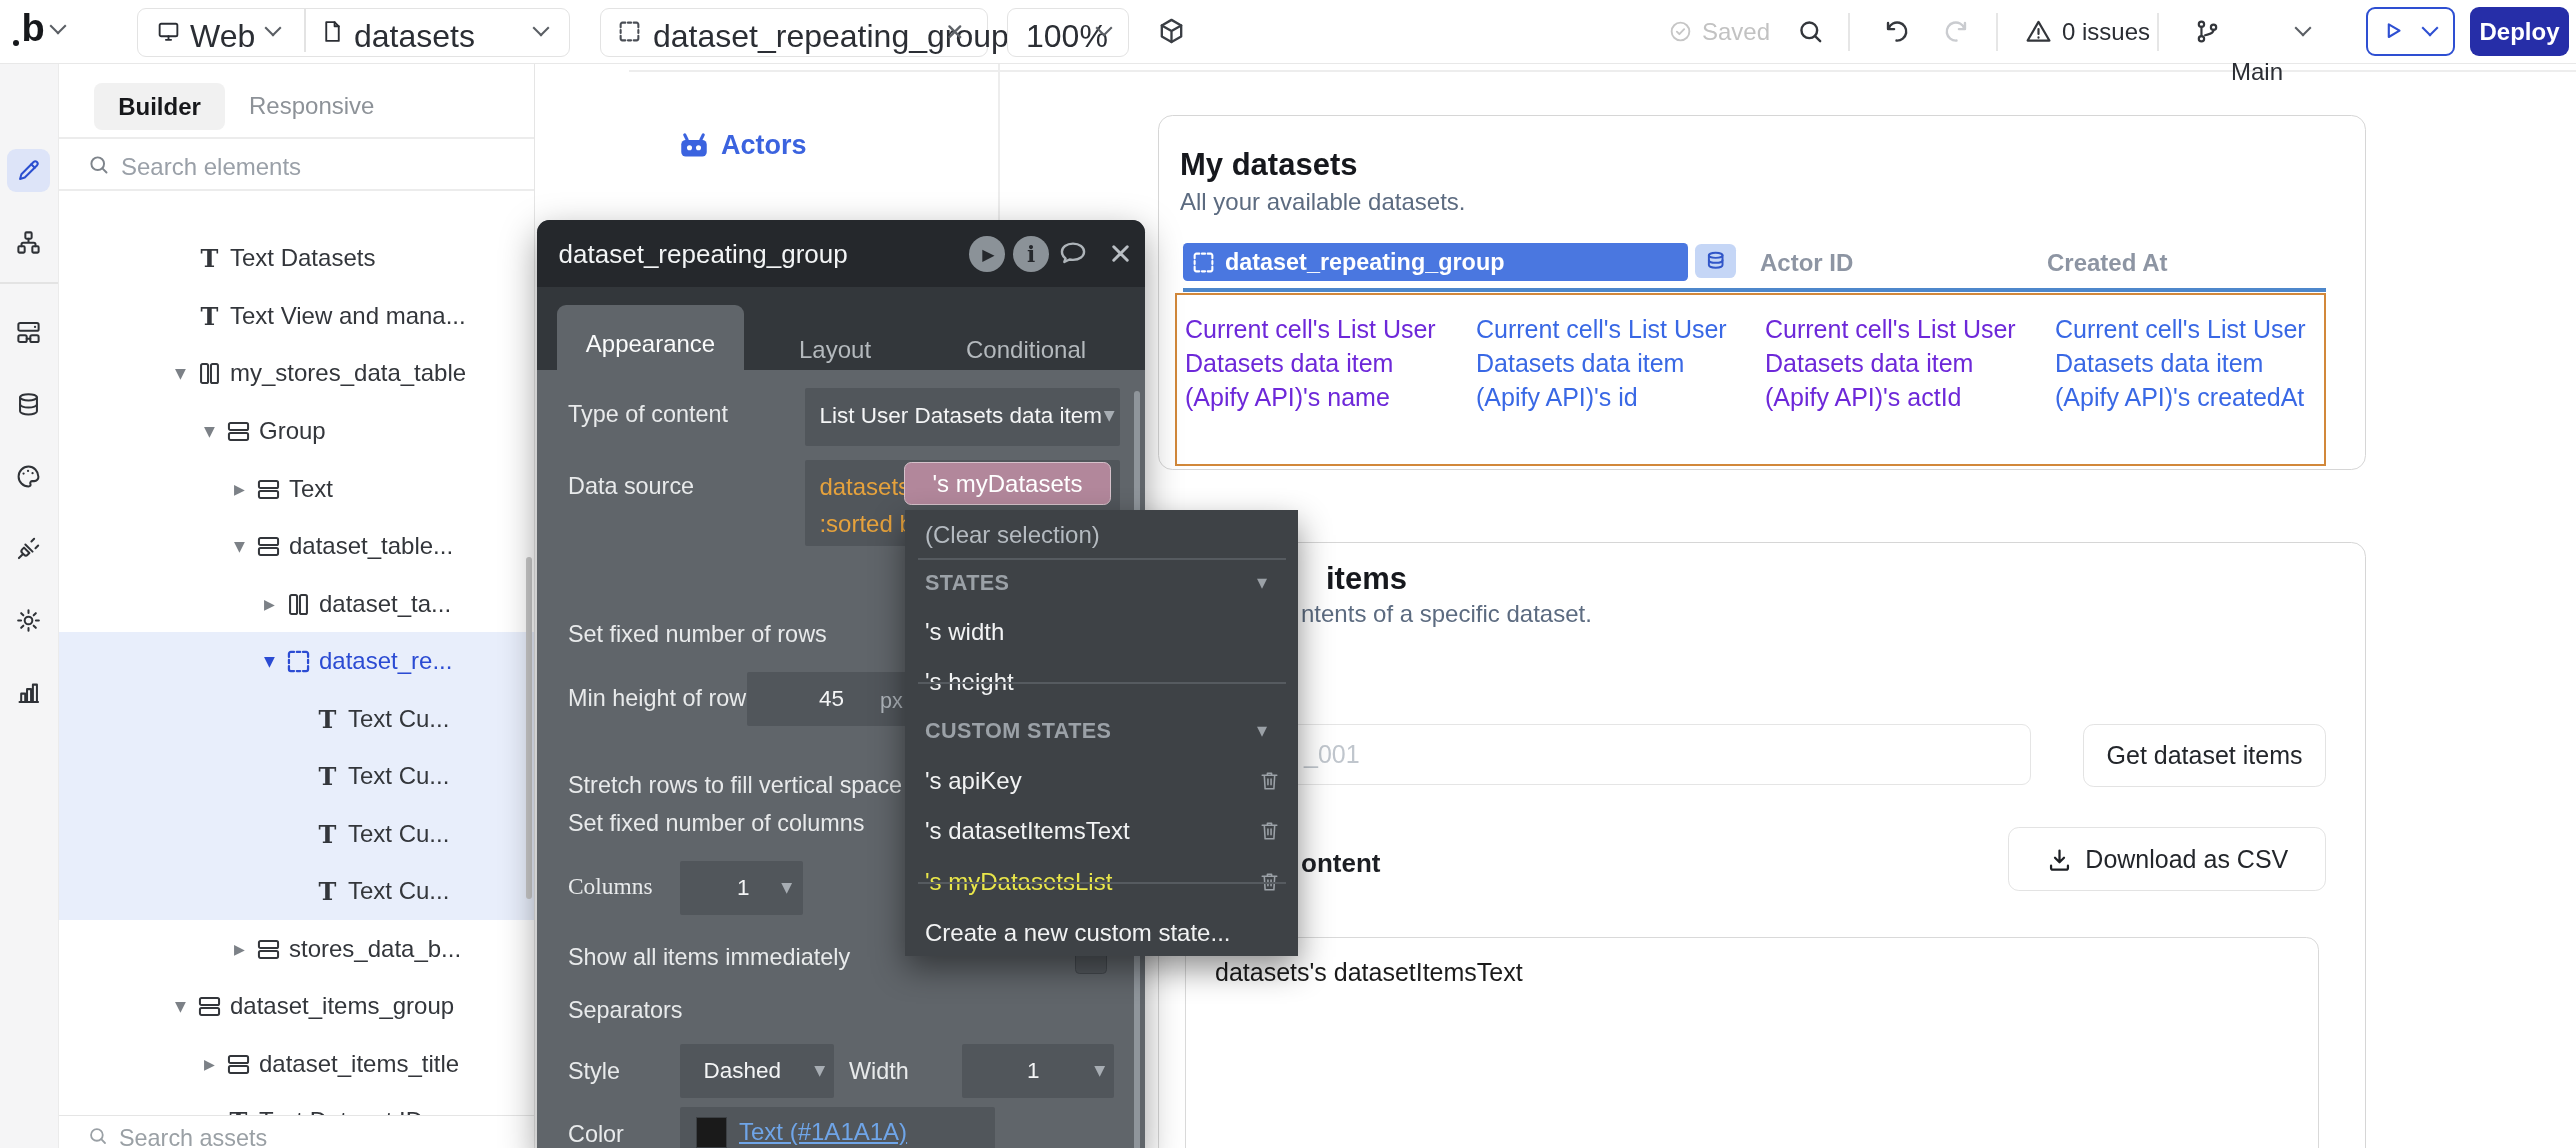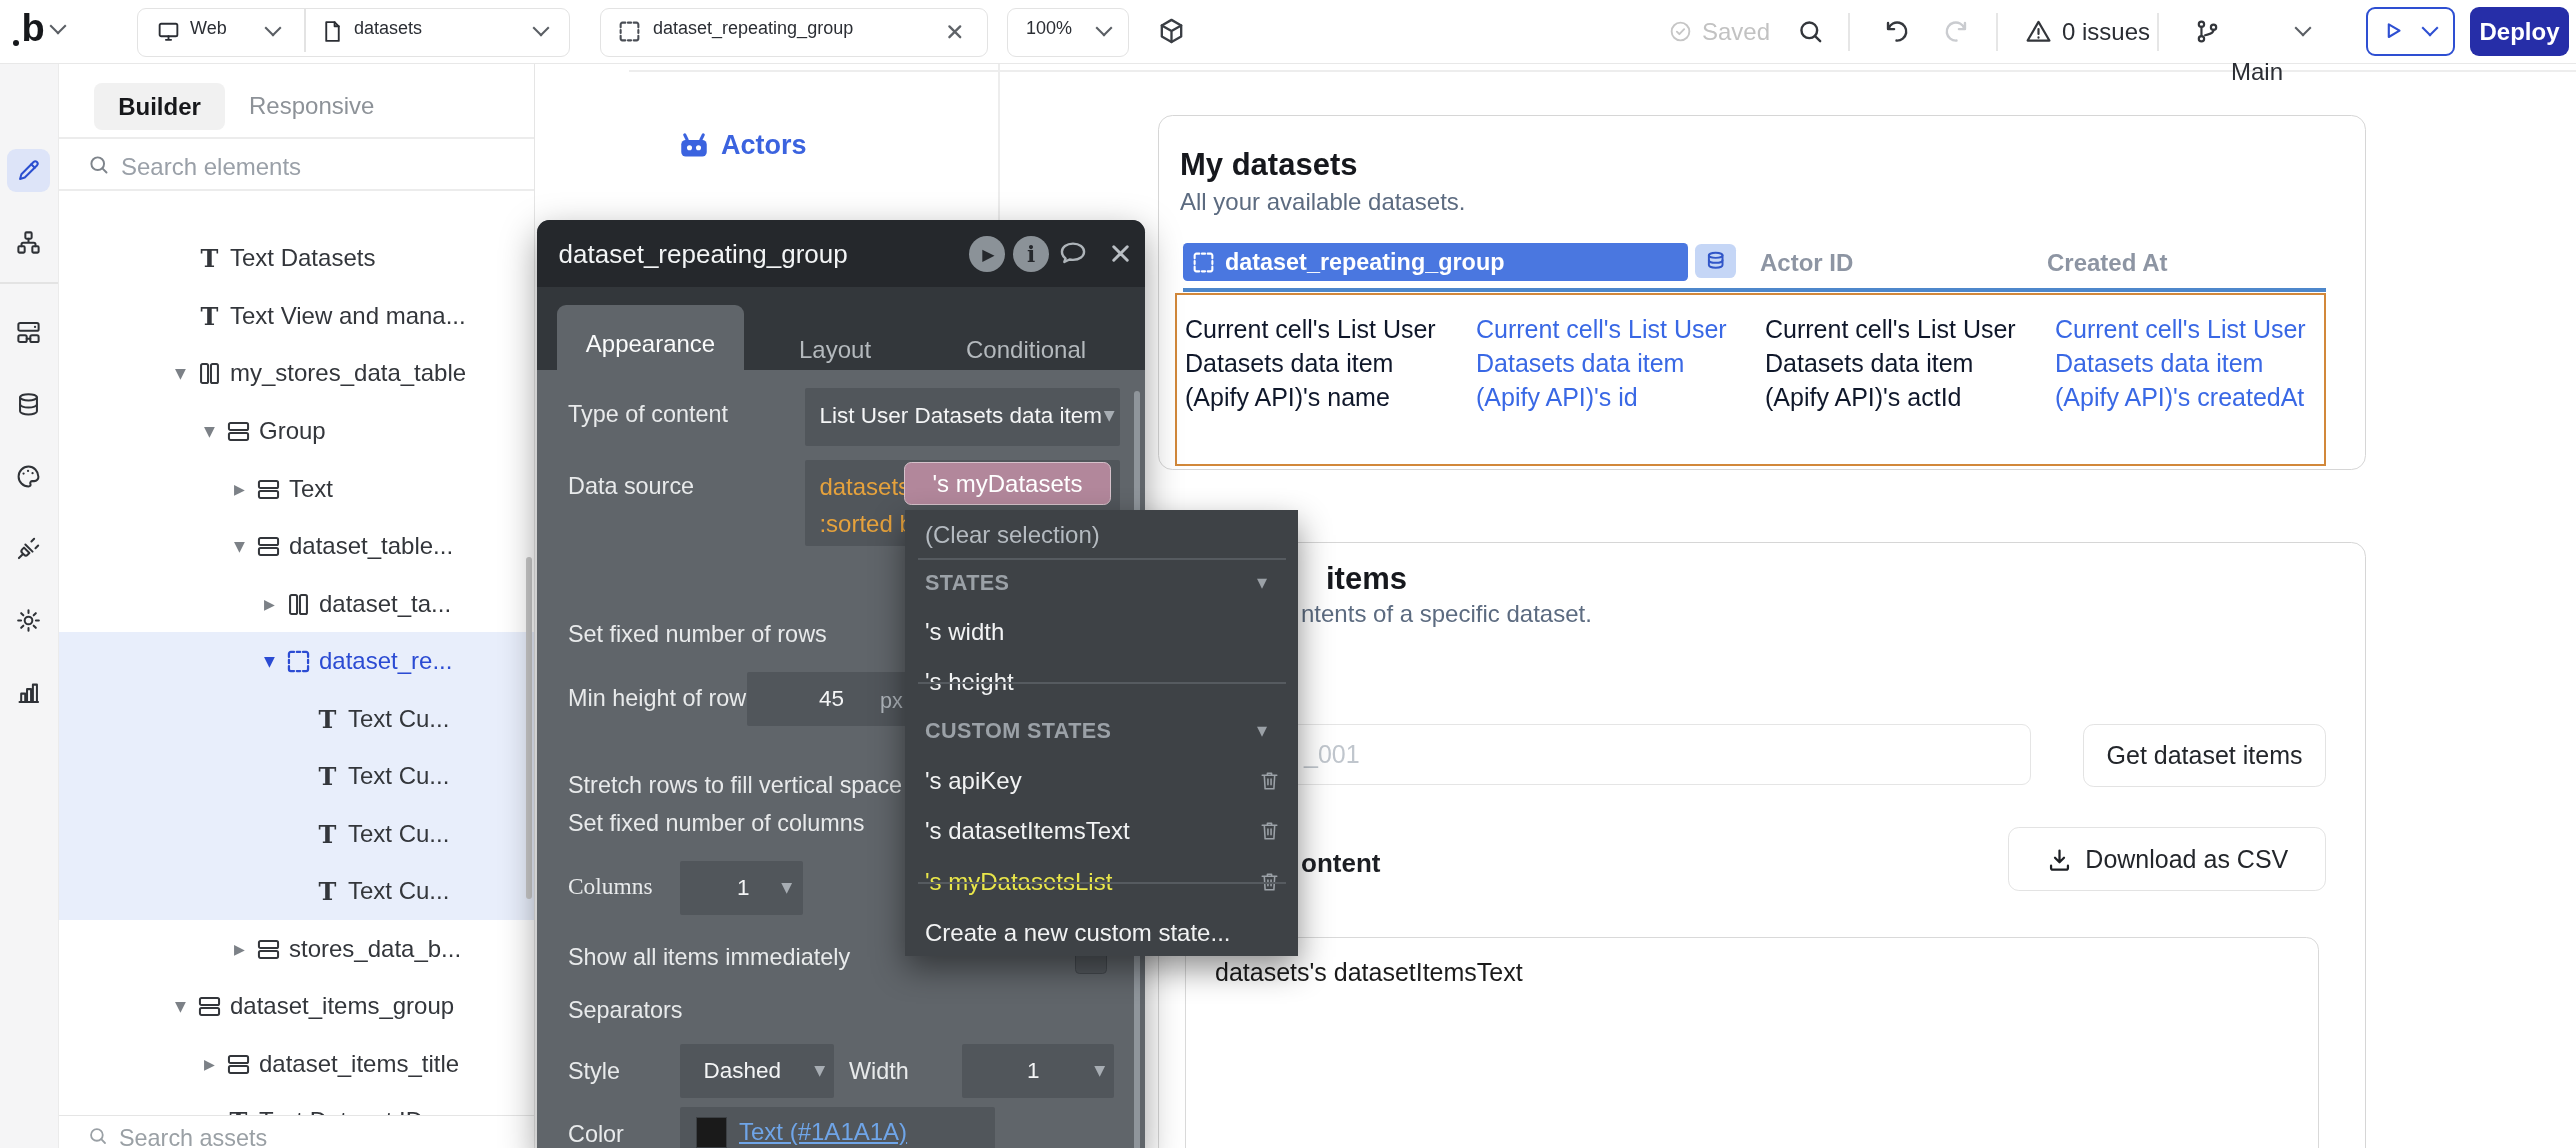--- a/index.html
+++ b/index.html
@@ -7,21 +7,21 @@
        font-family:"Liberation Sans", sans-serif;color:#2b2e34;background:#fff;}
   .abs{position:absolute;}
   .icon svg{width:100%;height:100%;display:block;}
   .txt{white-space:nowrap;}
   .chev{display:inline-block;width:10px;height:10px;border-right:2.2px solid #5a5e64;
         border-bottom:2.2px solid #5a5e64;transform:rotate(45deg);margin-top:-5.4px;}
   
   #toolbar{left:0;top:0;width:2576px;height:63px;background:#fff;border-bottom:1.8px solid #e8e8e8;z-index:100;}
   .tb-box{border:1.8px solid #e3e3e3;border-radius:9px;background:#fff;}
   .tb-divider{width:1.8px;background:#e6e6e6;top:12.6px;height:38px;}
-  .tb-text{font-size:18px;color:#2b2e34;}
+  .tb-text{font-size:32px;color:#2b2e34;}
   
   #rail{left:0;top:63px;width:58px;height:1086px;background:#f5f5f6;border-right:1.8px solid #ebebeb;z-index:90;}
   .rail-btn{left:7.2px;width:43px;height:43px;border-radius:9px;display:flex;align-items:center;justify-content:center;color:#2f3237;}
   .rail-btn.sel{background:#dde4f8;color:#2b4fd0;}
   .rail-btn .icon{width:27px;height:27px;}
   
   #panel{left:58px;top:63px;width:476px;height:1086px;background:#fff;border-right:1.8px solid #e5e5e5;z-index:80;}
   .tree-row{left:0;width:476px;height:58px;display:flex;align-items:center;font-size:24px;color:#33363b;}
   .tree-row.hl{background:#e8eefb;}
   .tree-row.sel{background:#e8eefb;color:#2b4bd3;}
@@ -49,21 +49,21 @@
   .dd-row .lbl{margin-left:20px;white-space:nowrap;}
   .dd-muted{color:#b4bac0;}
   .dd-header{color:#9ba1a7;font-weight:bold;font-size:21.6px;letter-spacing:0.4px;}
   .dd-hot{color:#e9e64a;}
   .dd-div{left:12.6px;width:368px;height:1.8px;background:#565b60;}
   .dd-right{position:absolute;right:16px;width:25px;height:25px;color:#9ba1a7;}
   
   .card{background:#fff;border:1.8px solid #d6d6d6;border-radius:14.4px;}
   .canvas-btn{background:#fff;border:1.8px solid #e3e3e3;border-radius:10.8px;display:flex;align-items:center;
               justify-content:center;font-size:25px;color:#23262b;}
-  .cell{font-size:25px;line-height:34px;color:#0f172a;}
+  .cell{font-size:25px;line-height:34px;color:#6d28d9;}
   .cell.link{color:#3968e5;}
   .col-header{font-size:24px;font-weight:bold;color:#8d95a3;white-space:nowrap;}
 </style>
 </head>
 <body>
 
 <div id="app">
 
   <div class="abs" style="left:536px;top:63px;width:2040px;height:1086px;background:#fff;z-index:1;"></div>
   <div class="abs" style="left:629px;top:70px;width:1947px;height:1.8px;background:#ededed;z-index:2;"></div>

